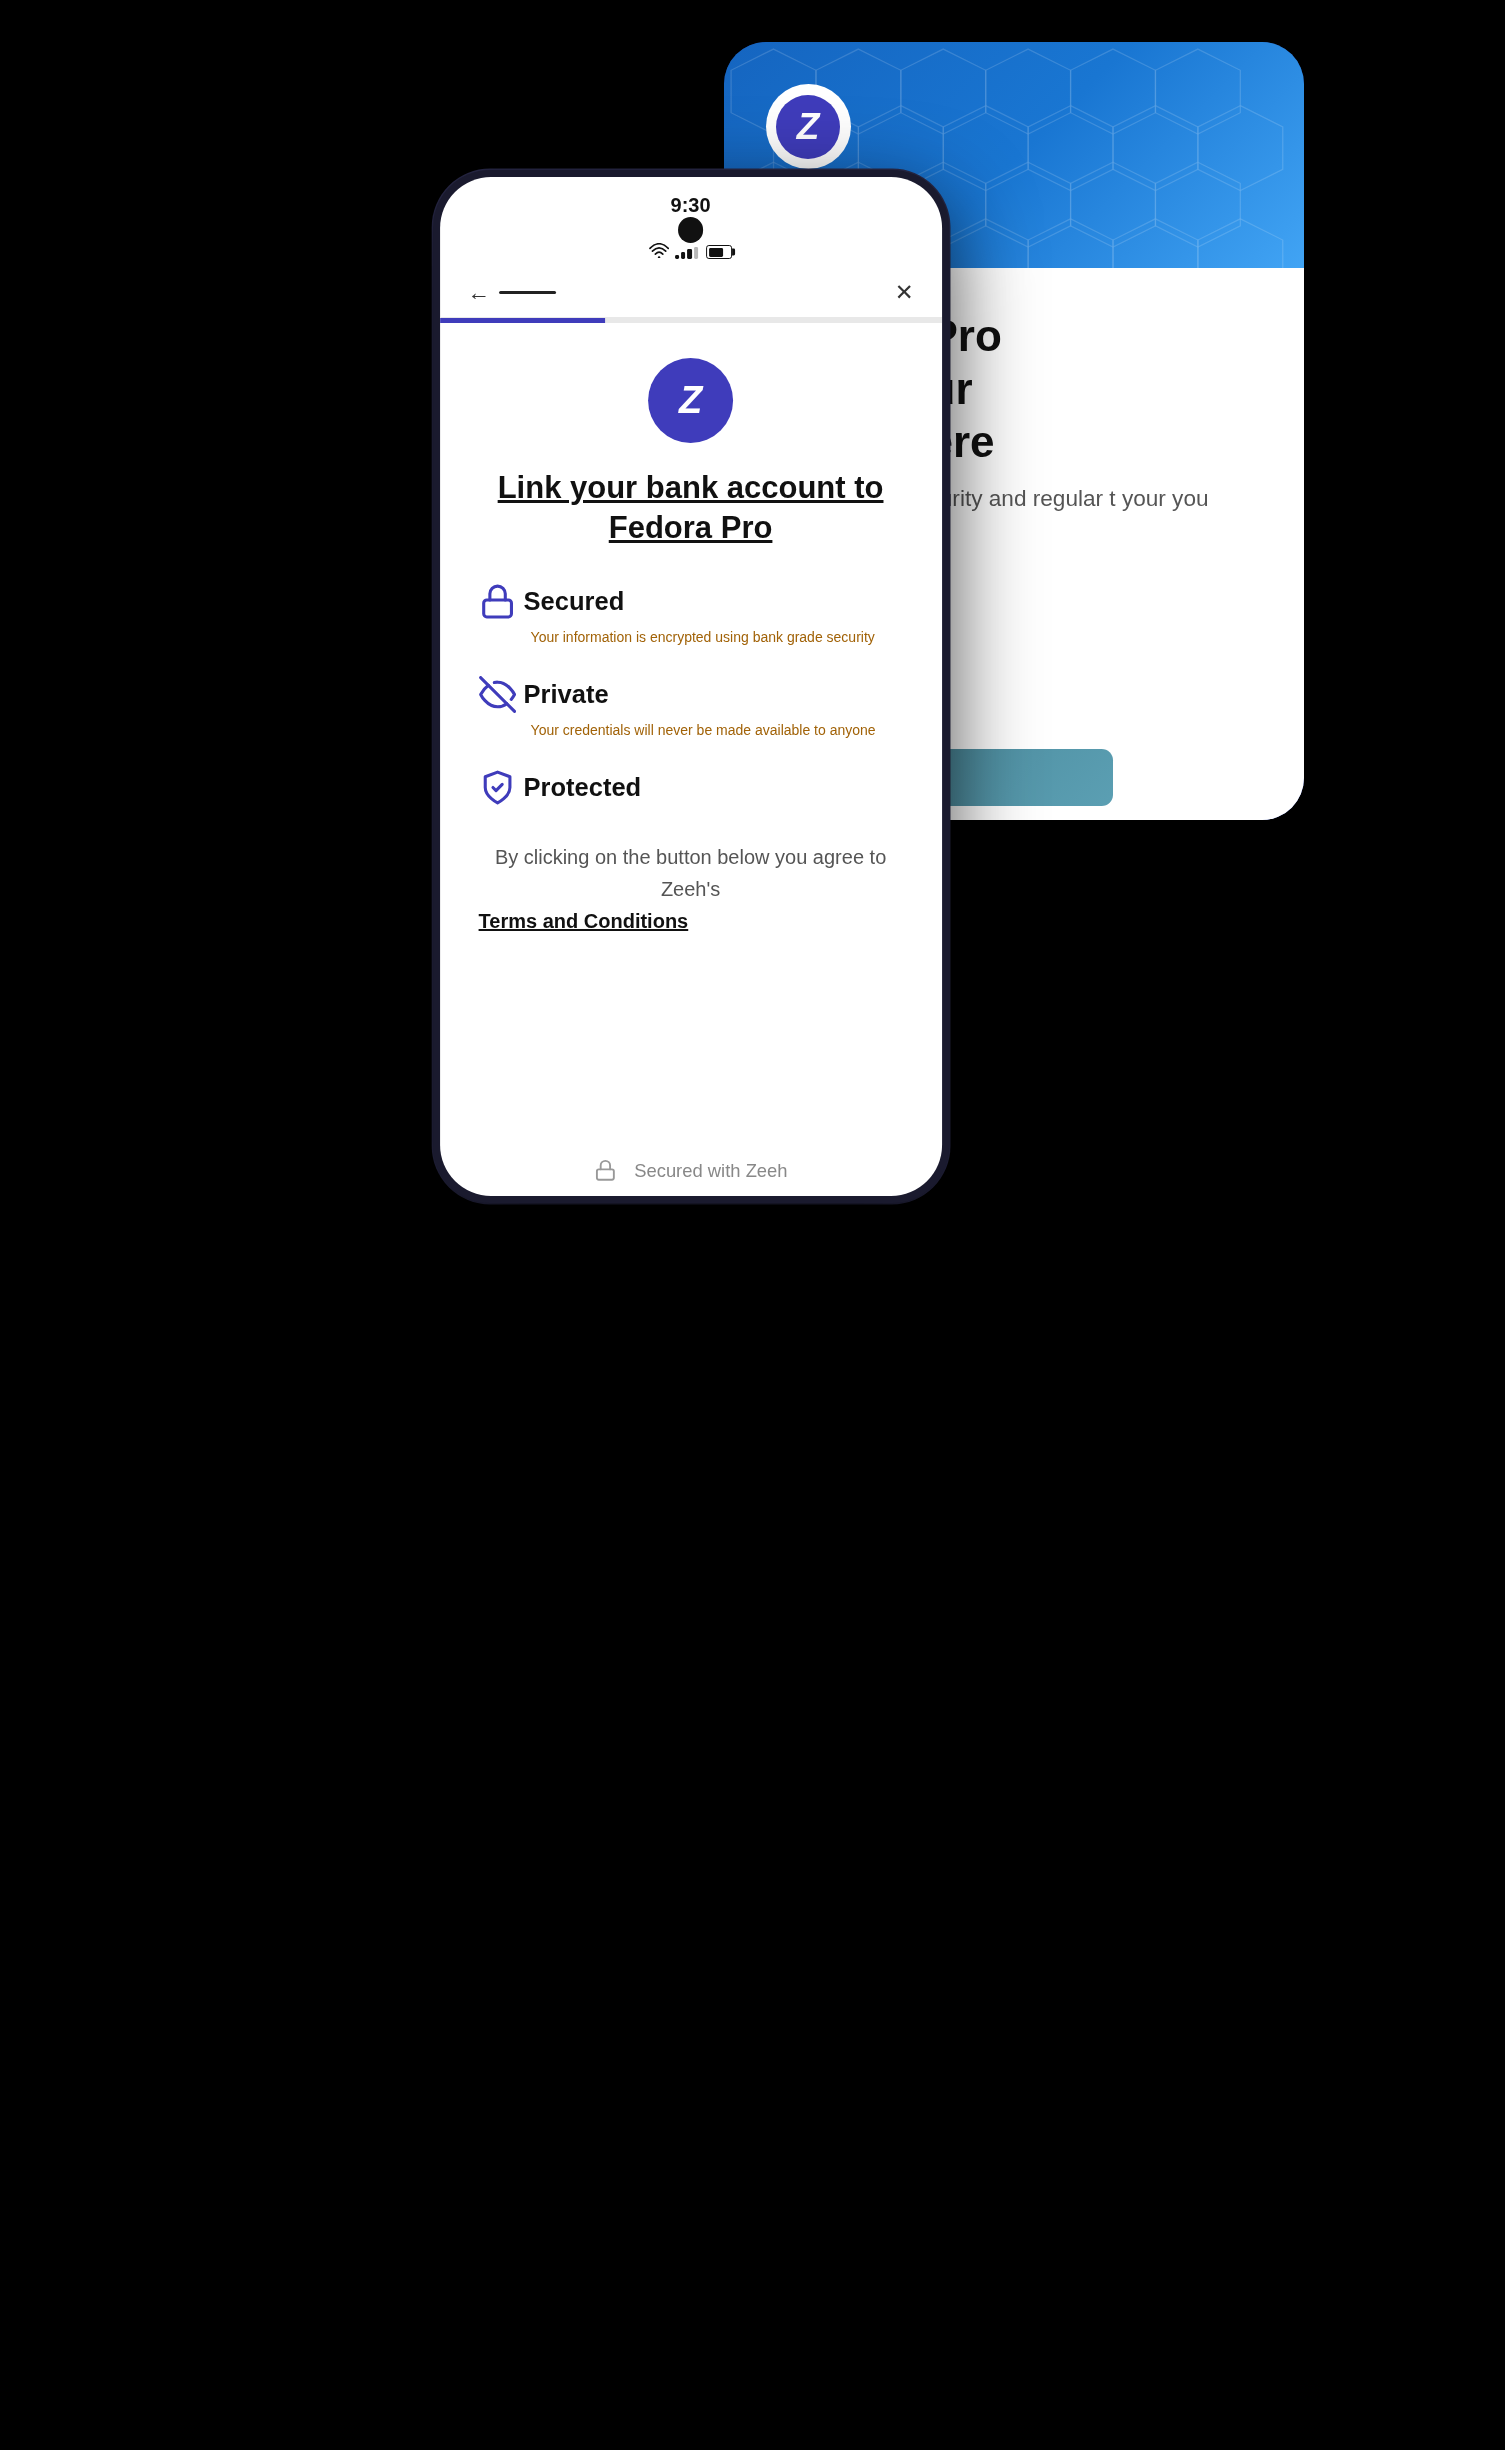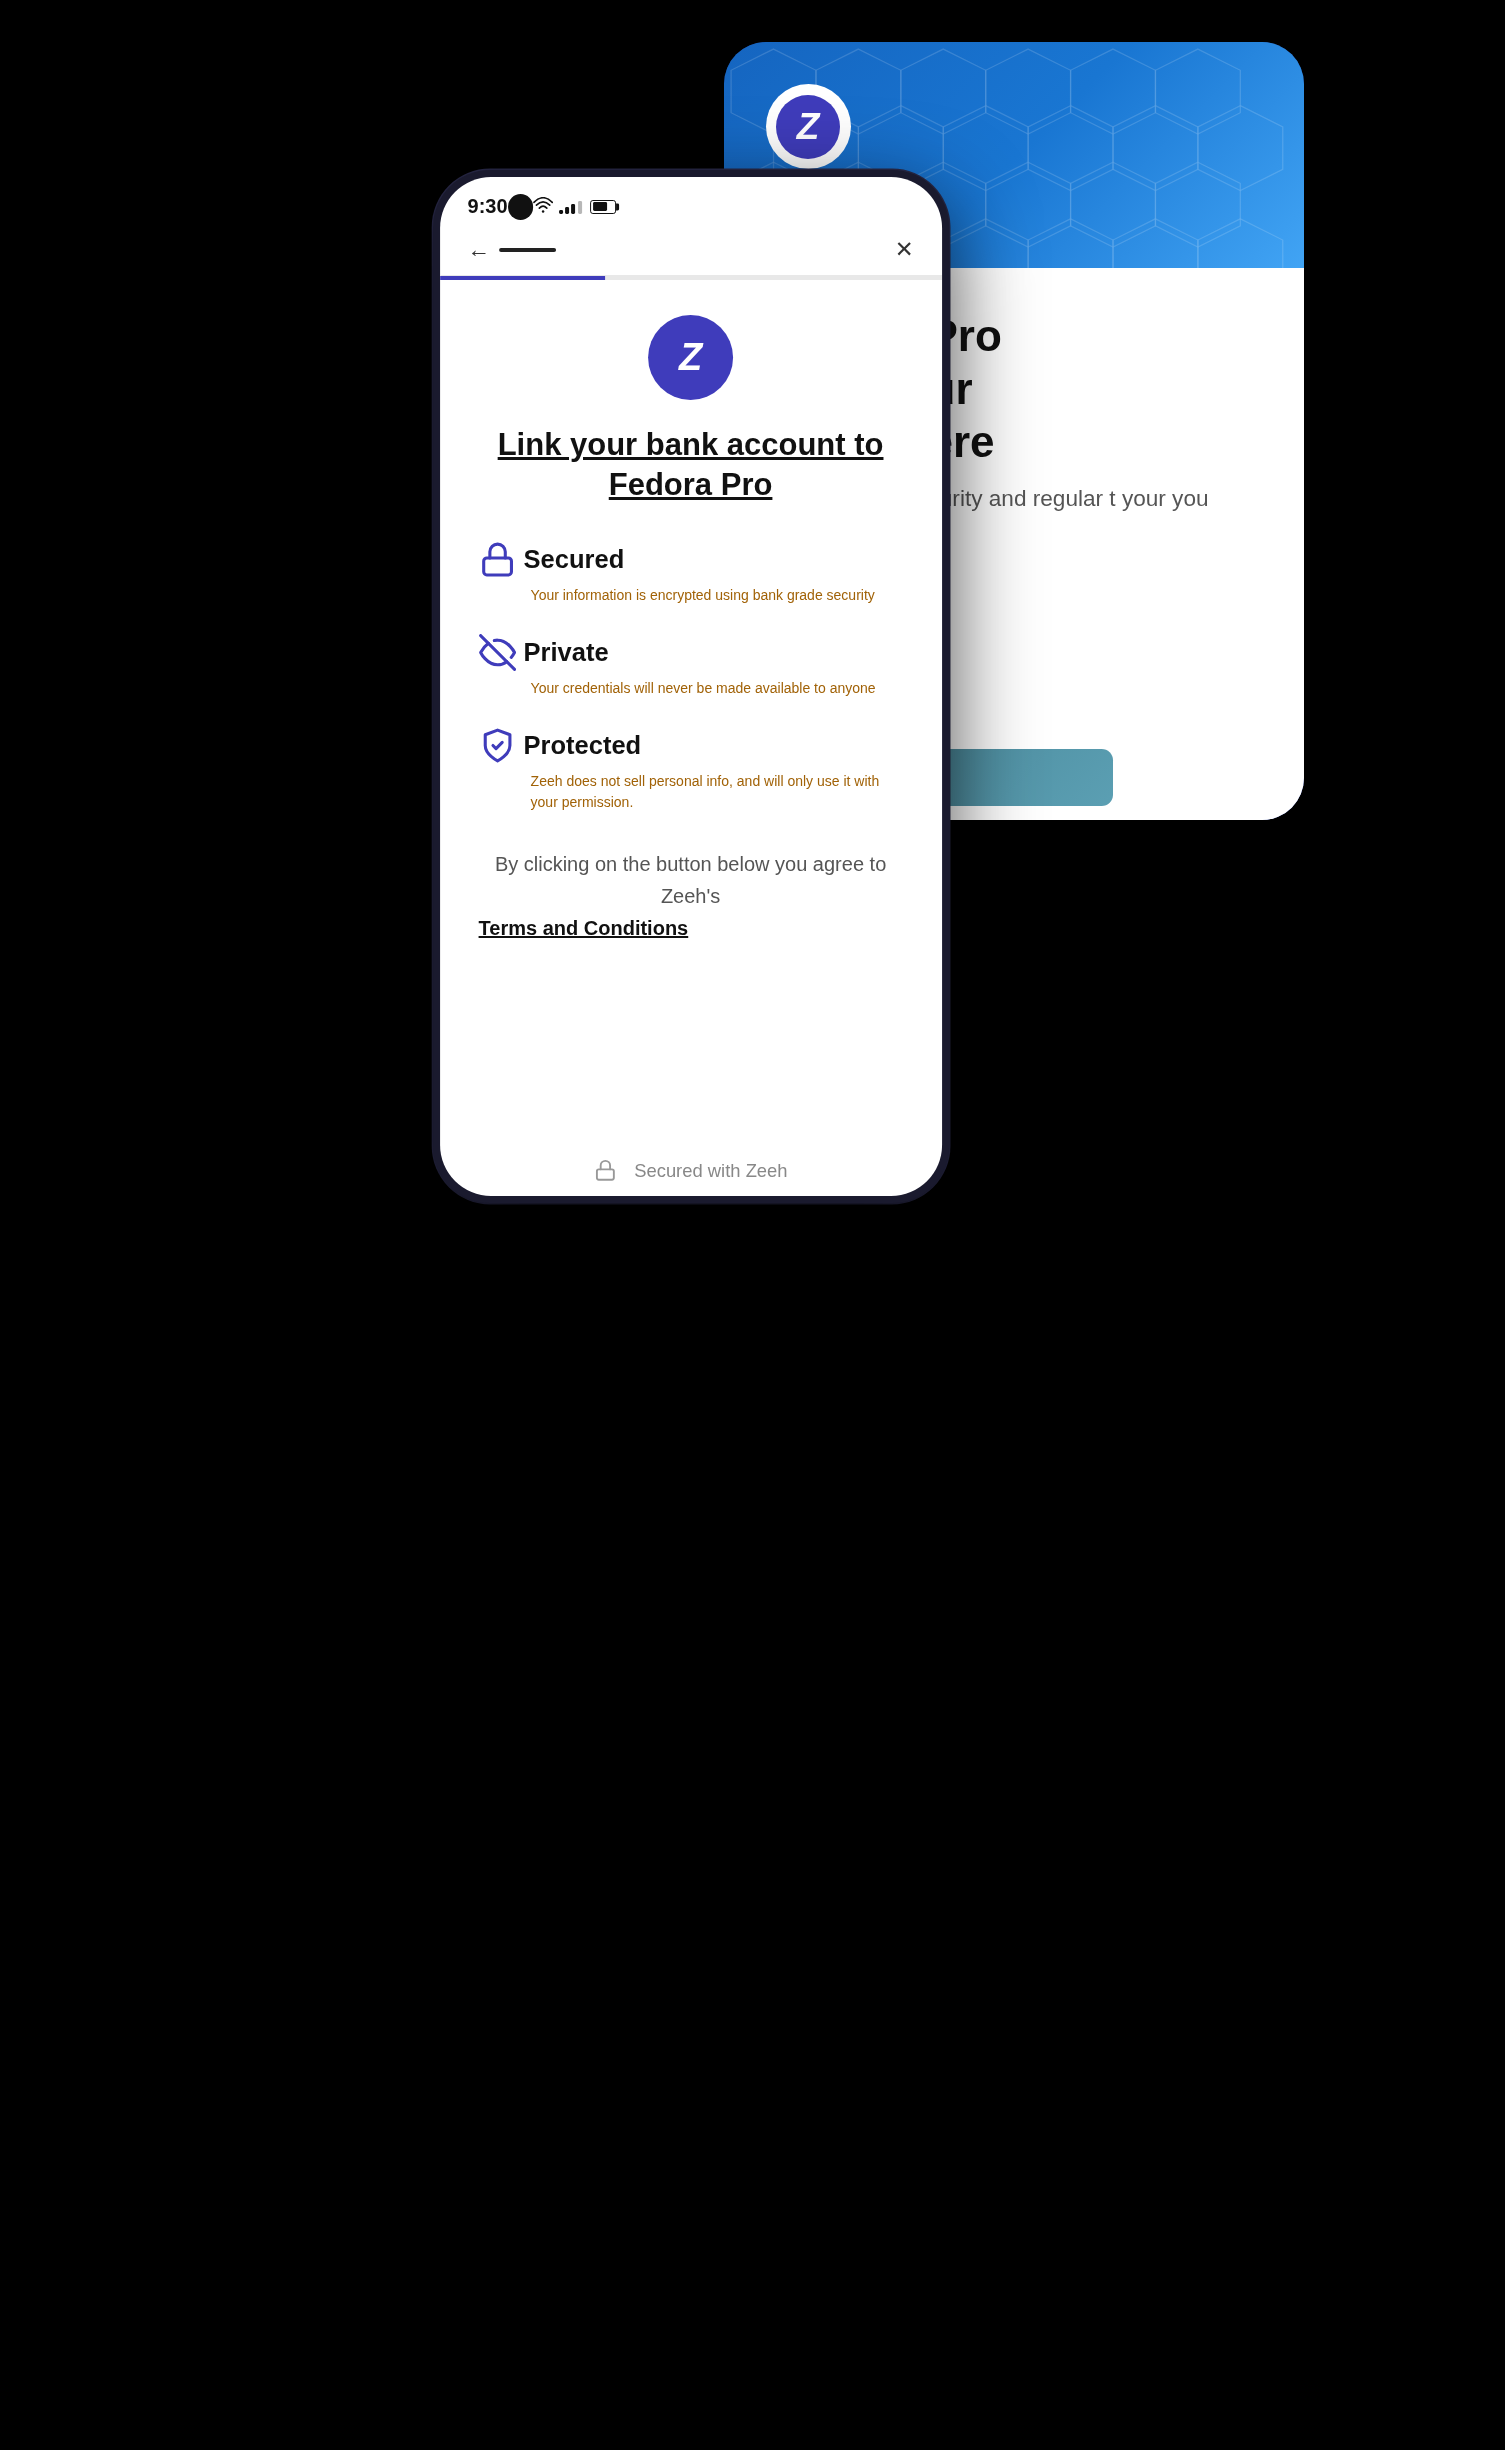--- a/index.html
+++ b/index.html
@@ -130,23 +130,24 @@
       border-radius: 51px;
       overflow: hidden;
       display: flex;
       flex-direction: column;
     }
 
     
     .status-bar {
       display: flex;
       align-items: center;
-      justify-content: flex-start;
+      justify-content: space-between;
       padding: 17px 28px 5.7px;
       flex-shrink: 0;
+      flex-direction: column;
     }
 
     .status-time {
       font-size: 20px;
       font-weight: 700;
       color: #111;
     }
 
     .status-camera {
       width: 25.5px;
@@ -545,21 +546,20 @@
         </div>
 
         <div class="feature-item">
           <div class="feature-header">
             <svg class="feature-icon" viewBox="0 0 24 24" fill="none" stroke="#3f3cbb" stroke-width="2" stroke-linecap="round" stroke-linejoin="round">
               <path d="M12 22s8-4 8-10V5l-8-3-8 3v7c0 6 8 10 8 10z"></path>
               <polyline points="9 12 11 14 15 10"></polyline>
             </svg>
             <span class="feature-title">Protected</span>
           </div>
-          <p class="feature-desc">Zeeh does not sell personal info, and will only use it with your permission.</p>
         </div>
 
       </div>
 
       <div class="terms-text">
         <span>By clicking on the button below you agree to Zeeh's</span>
         <a class="terms-link" href="#">Terms and Conditions</a>
       </div>
 
 

